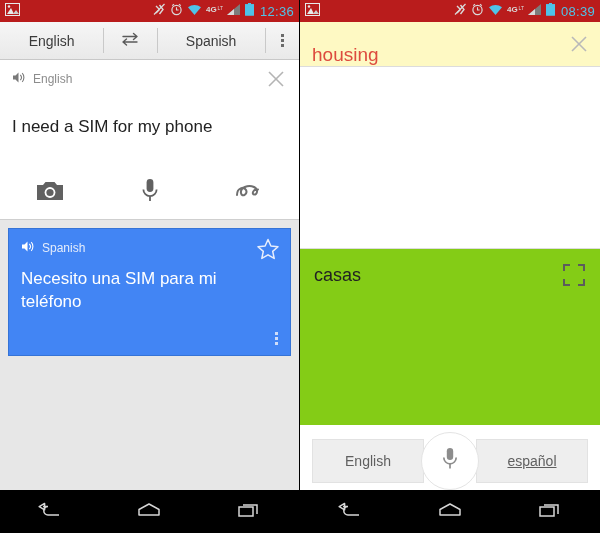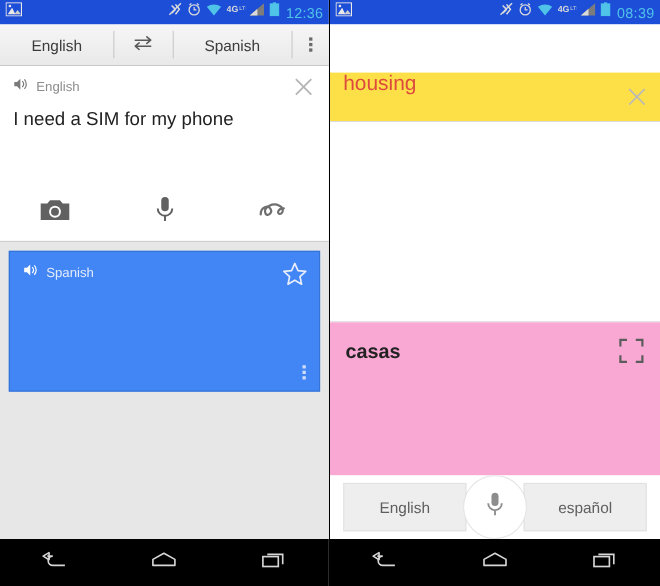--- a/index.html
+++ b/index.html
@@ -8,21 +8,21 @@
     background: #000;
     font-family: "Liberation Sans", sans-serif;
     overflow: hidden;
   }
   .screens { position: relative; width: 600px; height: 533px; display: flex; }
   .phone { position: relative; width: 300px; height: 533px; background: #fff; overflow: hidden; }
   .phone.left { border-right: 1px solid #000; }
 
   
   .statusbar {
-    height: 22px; background: #1d4ed8; display: flex; align-items: center;
+    height: 22px; background: #b91c1c; display: flex; align-items: center;
     padding: 0 5px 0 5px; position: relative; text-align: center;
   }
   .sb-left { display: flex; align-items: center; gap: 4px; }
   .sb-right { margin-left: auto; display: flex; align-items: center; gap: 4px; }
   .sb-time { color: #4fc3e8; font-size: 13px; letter-spacing: .3px; padding-left: 2px; }
   .ico { display: inline-block; }
 
   
   .langbar {
     height: 38px; display: flex; align-items: stretch;
@@ -44,21 +44,21 @@
   .dots3 i { width: 3px; height: 3px; background: #6b6b6b; display: block; border-radius: 0; }
 
   
   .inputcard { background: #fff; padding: 10px 12px 0 12px; position: relative; height: 159px; }
   .srclang { display: flex; align-items: center; gap: 7px; }
   .srclang .lbl { font-size: 12px; color: #8c8c8c; }
   .clearx {
     position: absolute; right: 12px; top: 8px; width: 22px; height: 22px;
   }
   .srctext {
-    margin-top: 10px; font-size: 17px; color: #222; line-height: 22px;
+    margin-top: 28px; font-size: 17px; color: #222; line-height: 22px;
   }
   .inputmethods {
     position: absolute; left: 0; right: 0; bottom: 8px;
     display: flex; align-items: center;
   }
   .inputmethods > div { flex: 1; display: flex; justify-content: center; align-items: center; height: 36px; }
 
   
   .resultsarea {
     background: #e7e7e7; position: absolute; top: 219px; bottom: 43px; left: 0; right: 0;
@@ -72,44 +72,44 @@
   .bluecard .lbl { font-size: 12px; color: #e4ecfb; }
   .bluecard .trtext {
     margin-top: 10px; color: #fff; font-size: 17px; line-height: 23px;
   }
   .star { position: absolute; right: 10px; top: 8px; }
   .cardmenu { position: absolute; right: 12px; bottom: 10px; display: flex; flex-direction: column; gap: 2px; }
   .cardmenu i { width: 3px; height: 3px; background: #cfddf9; display: block; }
 
   
   .r-head {
-    height: 44px; background: #fde047; display: flex; align-items: flex-start;
-    padding: 0 12px; position: relative; margin-top: 44px;
+    height: 44px; background: #fef9c3; display: flex; align-items: flex-end;
+    padding: 0 12px; position: relative;
   }
   .r-query { font-size: 19px; color: #dd4b3e; }
   .r-close { position: absolute; right: 10px; top: 11px; width: 22px; height: 22px; }
   .r-divider { height: 1px; background: #dcdcdc; }
   .r-gap { background: #fff; height: 181px; }
   .r-result {
-    background: #f9a8d4; height: 176px; padding: 16px 14px 0 14px; position: relative; font-weight: bold;
+    background: #84cc16; height: 176px; padding: 16px 14px 0 14px; position: relative;
   }
   .r-resulttext { font-size: 18px; color: #222; }
   .r-expand { position: absolute; right: 14px; top: 14px; }
   .r-bottom {
     position: absolute; left: 0; right: 0; bottom: 43px; height: 58px;
     background: #fff; display: flex; align-items: center; justify-content: center;
   }
   .r-bbar { position: relative; width: 276px; height: 44px; display: flex; }
   .r-btn {
     flex: 1; background: #eeeeee; border: 1px solid #e2e2e2;
     display: flex; align-items: center; justify-content: center;
     font-size: 14px; color: #5f5f5f;
   }
   .r-btn.lft { margin-right: 26px; }
-  .r-btn.rgt { margin-left: 26px; }
+  .r-btn.rgt { margin-left: 26px; text-decoration: underline; }
   .r-mic {
     position: absolute; left: 50%; top: 50%; transform: translate(-50%,-50%);
     width: 58px; height: 58px; border-radius: 50%; background: #fff;
     border: 1px solid #e4e4e4; display: flex; align-items: center; justify-content: center;
   }
 
   
   .navbar {
     position: absolute; left: 0; right: 0; bottom: 0; height: 43px;
     background: #000; display: flex; align-items: center; justify-content: space-around;
@@ -259,20 +259,21 @@
           </span>
           <span class="lbl">Spanish</span>
         </div>
         <div class="star">
           <span class="ico">
             <svg width="24" height="24" viewBox="0 0 24 24">
                 <polygon points="12,2.5 14.9,9 22,9.7 16.7,14.4 18.2,21.4 12,17.8 5.8,21.4 7.3,14.4 2,9.7 9.1,9" fill="none" stroke="#e8eefc" stroke-width="1.5" stroke-linejoin="round"></polygon>
               </svg>
           </span>
         </div>
+        <div class="trtext">Necesito una SIM para mi teléfono</div>
         <div class="cardmenu">
           <i></i>
             <i></i>
             <i></i>
         </div>
       </div>
     </div>
 
     <div class="navbar">
       <div>

